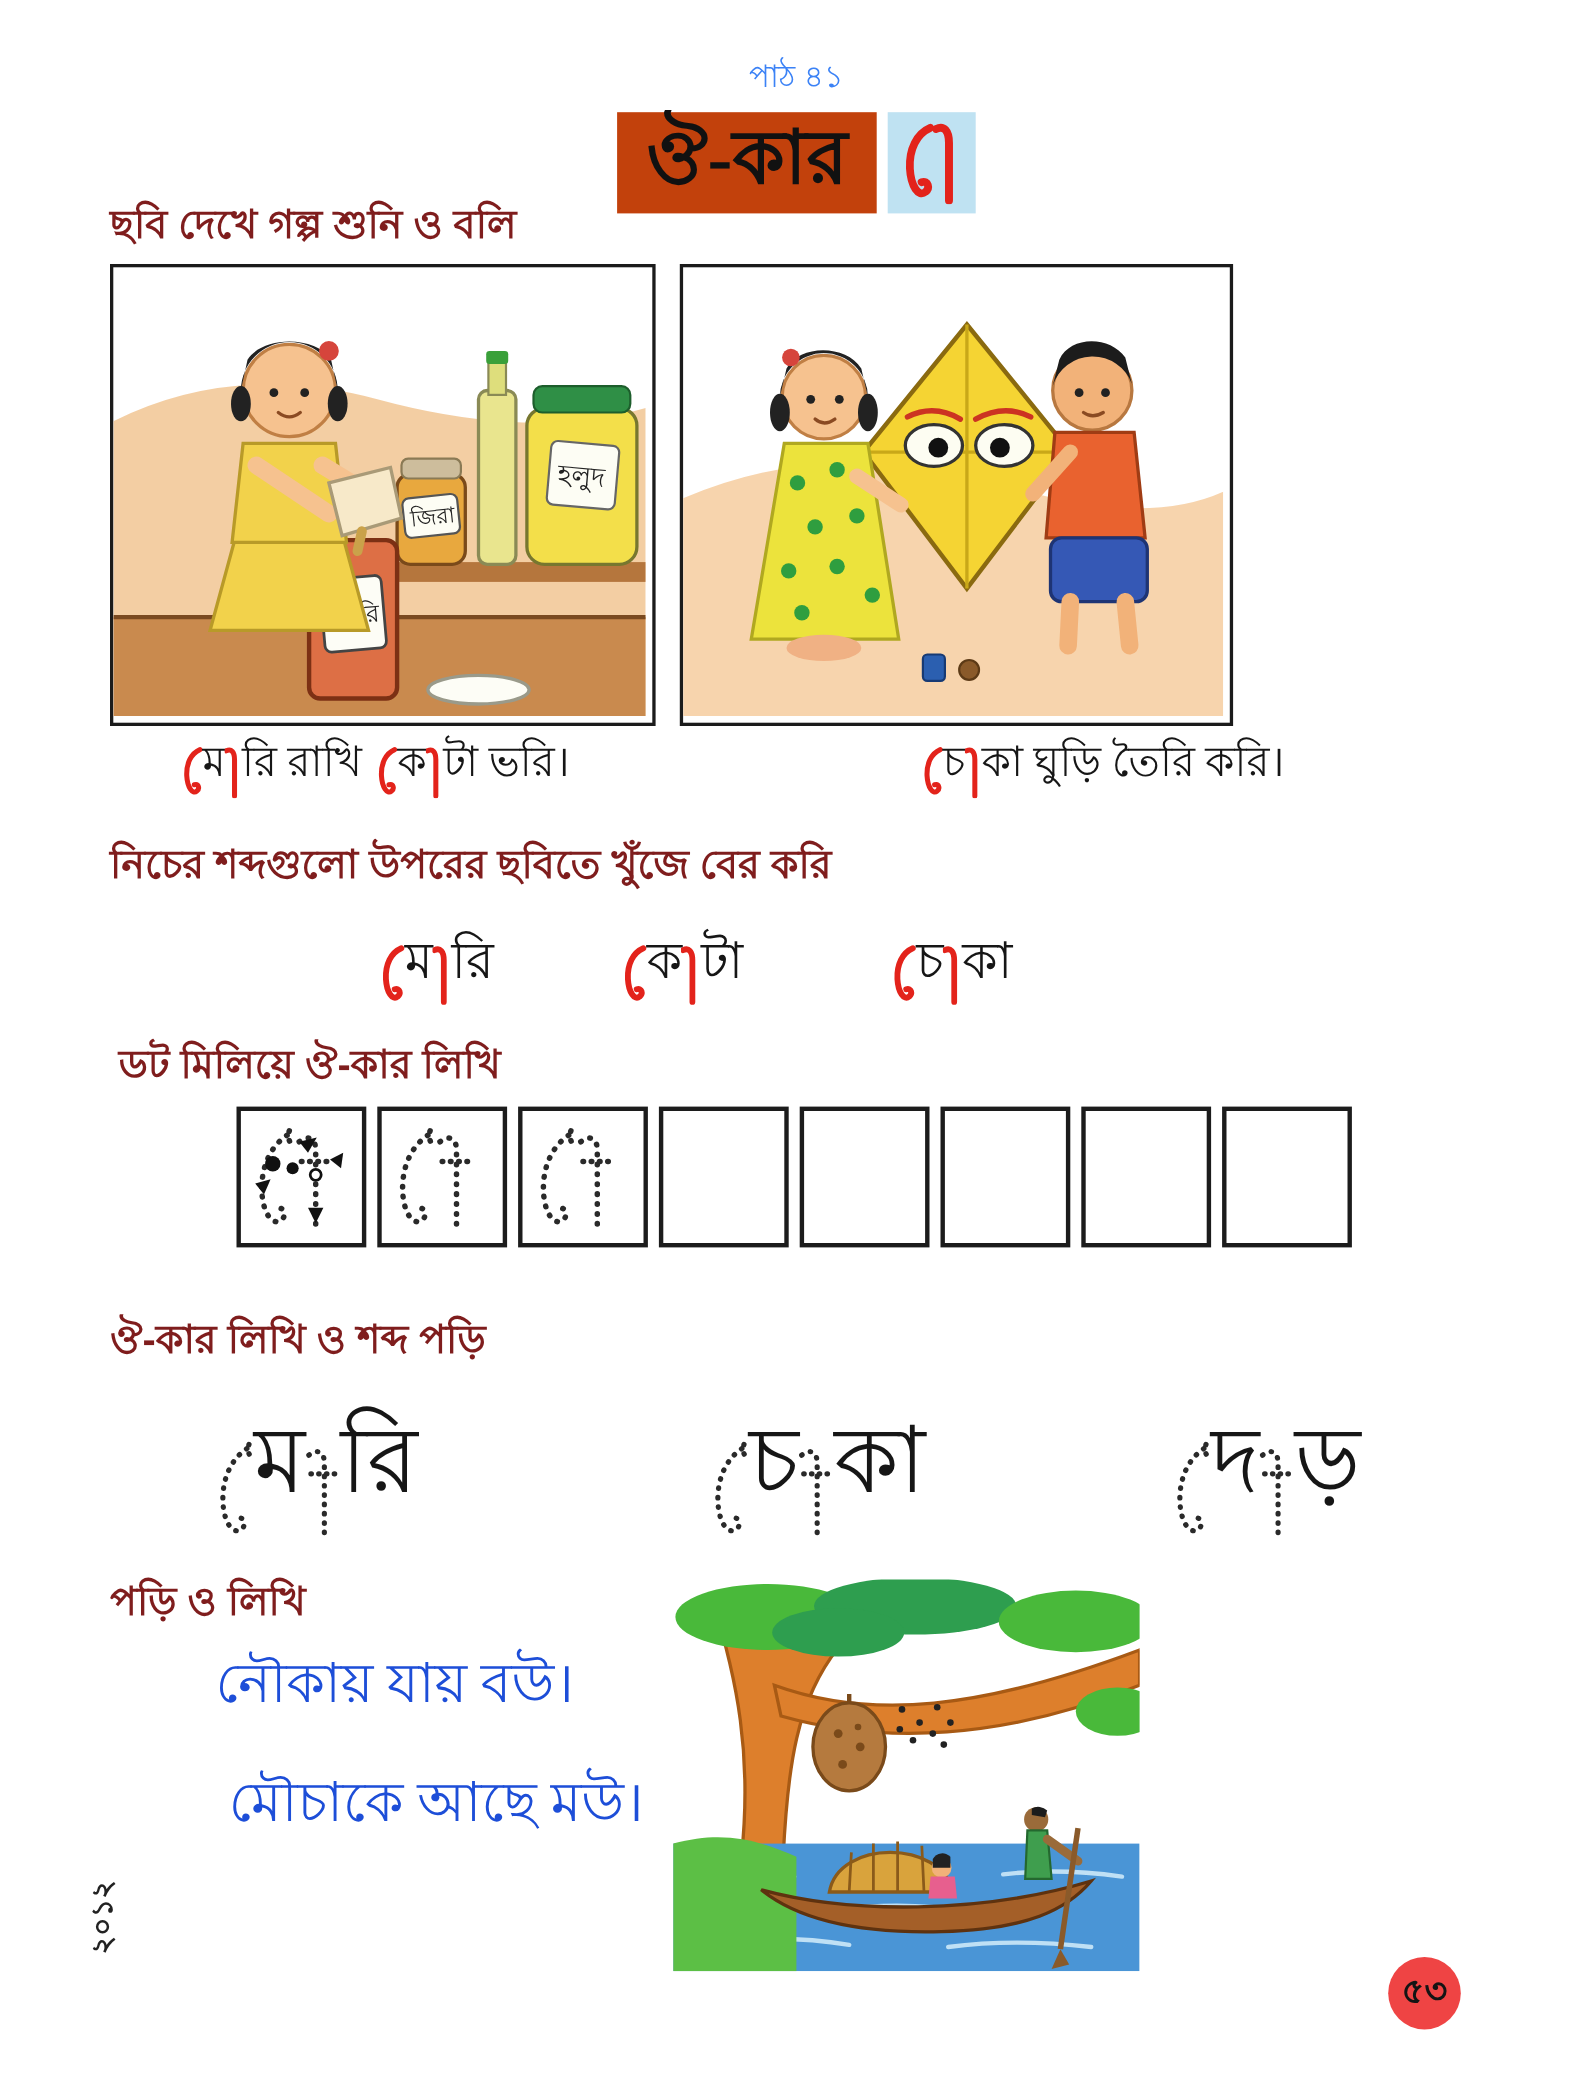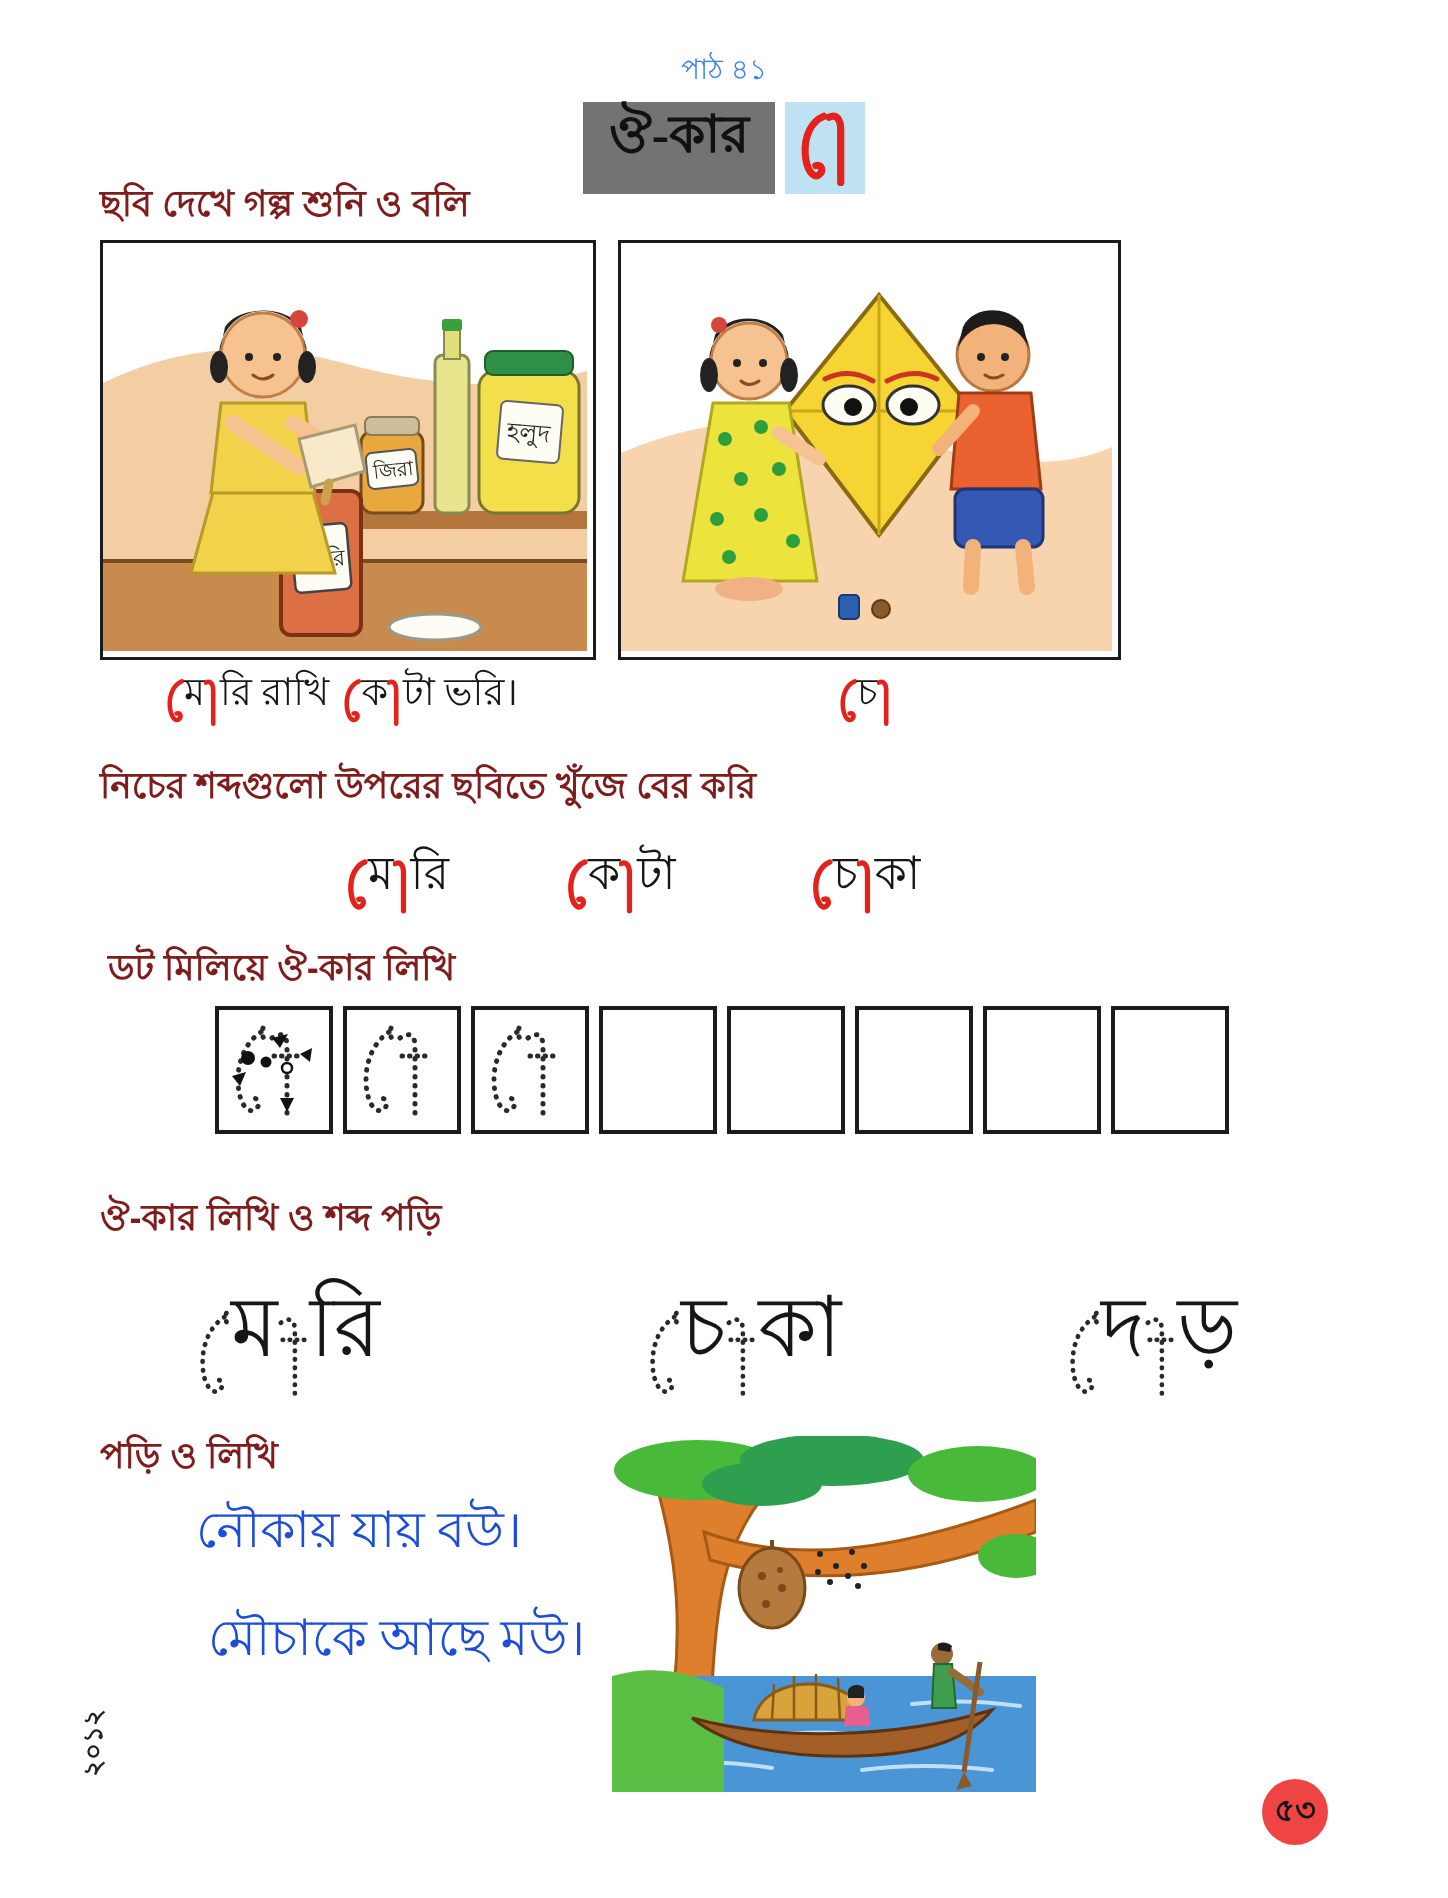--- a/index.html
+++ b/index.html
@@ -9,22 +9,22 @@
   }
   .abs { position:absolute; }
 
   .lesson-label {
     left:0; right:0; top:48px; text-align:center;
     color:#3b82f6; font-size:28px; font-weight:normal;
     font-family:"Liberation Sans", sans-serif;
   }
   .title-row { left:0; right:0; top:102px; display:flex; justify-content:center; align-items:stretch; gap:10px; }
   .title-box {
-    background:#737373; padding:6px 26px 10px 26px;
-    font-size:52px; font-weight:bold; color:#111; line-height:1.05;
+    background:#c2410c; padding:6px 26px 10px 26px;
+    font-size:68px; font-weight:bold; color:#111; line-height:1.05;
   }
   .vowel-box { background:#bfe2f2; padding:8px 14px; display:flex; align-items:flex-end; }
 
   .pink-heading {
     color:#7f1d1d; font-weight:bold; font-size:36px;
     font-family:"Liberation Sans", sans-serif; white-space:nowrap;
   }
 
   .pic-frame { border:3px solid #1b1b1b; background:#fff; overflow:hidden; }
   .pic-left  { left:100px; top:240px; width:490px; height:414px; }
@@ -249,20 +249,21 @@
 </div>
 <div class="abs caption cap-right">
   <span class="ou-word">
       <svg class="curl ou-red" width="21" height="48">
         <use href="#curl-s"></use>
       </svg>
       <span>চ</span>
       <svg class="tail ou-red" width="15" height="48">
         <use href="#tail-s"></use>
       </svg>
+      <span>কা ঘুড়ি তৈরি করি।</span>
     </span>
 </div>
 
 <div class="abs pink-heading" style="left:100px; top:758px;">নিচের শব্দগুলো উপরের ছবিতে খুঁজে বের করি</div>
 
 <div class="abs find-words fw-1">
   <span class="ou-word">
       <svg class="curl ou-red" width="25" height="56">
         <use href="#curl-s"></use>
       </svg>

